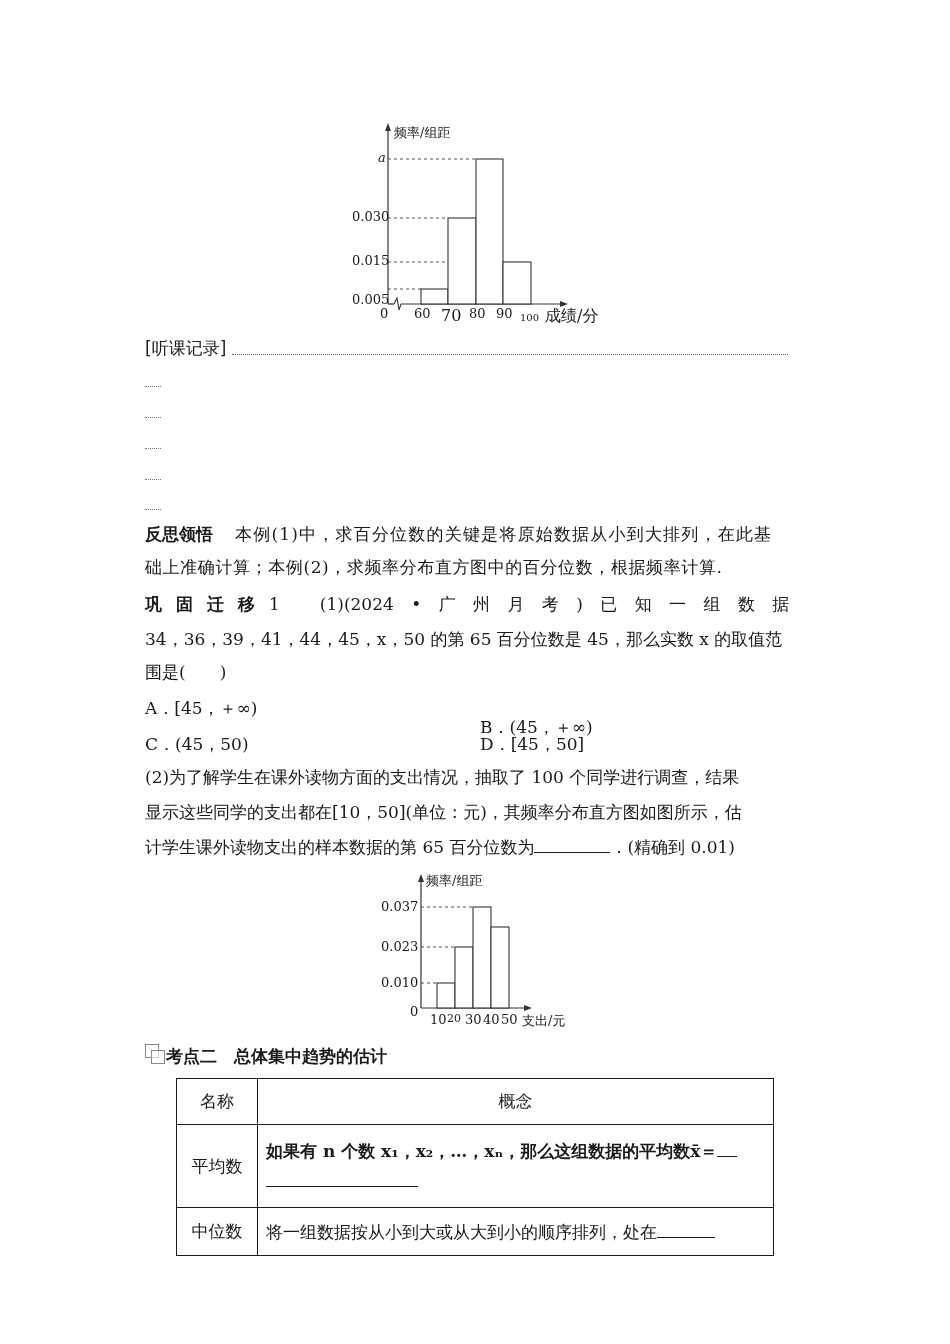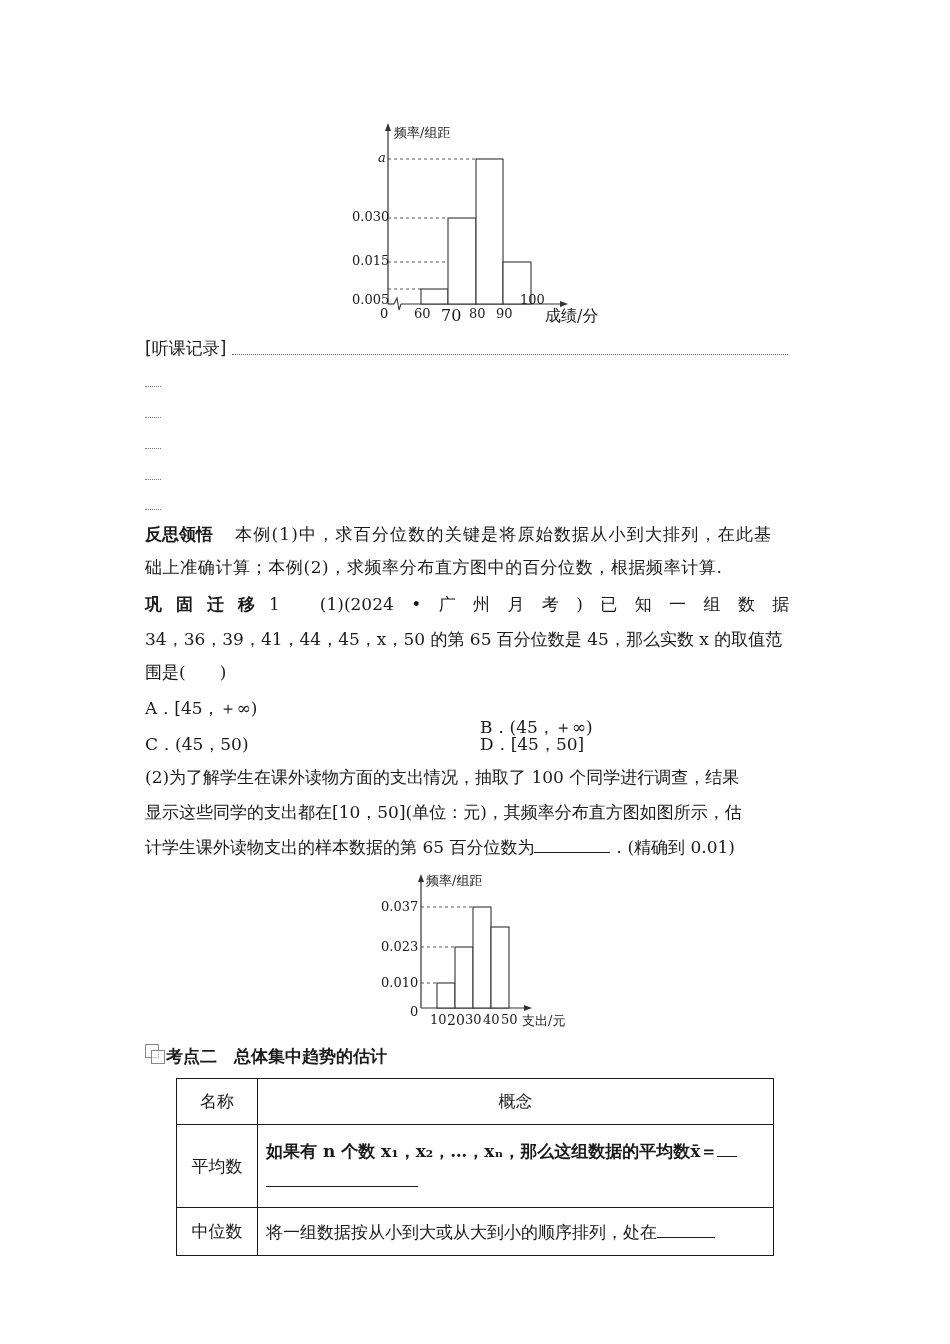--- a/index.html
+++ b/index.html
@@ -43,21 +43,21 @@
 <div class="abs" style="left:394px;top:124px;font-size:13px;">频率/组距</div>
 <div class="abs" style="left:378px;top:150px;font-size:13px;font-style:italic;">a</div>
 <div class="abs" style="left:352px;top:209px;font-size:13px;">0.030</div>
 <div class="abs" style="left:352px;top:253px;font-size:13px;">0.015</div>
 <div class="abs" style="left:352px;top:280px;font-size:13px;margin-top:12px;">0.005</div>
 <div class="abs" style="left:380px;top:306px;font-size:13px;">0</div>
 <div class="abs" style="left:414px;top:306px;font-size:13px;">60</div>
 <div class="abs" style="left:441px;top:306px;font-size:16px;">70</div>
 <div class="abs" style="left:469px;top:306px;font-size:13px;">80</div>
 <div class="abs" style="left:496px;top:306px;font-size:13px;">90</div>
-<div class="abs" style="left:520px;top:292px;font-size:13px;">100</div>
+<div class="abs" style="left:520px;top:312px;font-size:10px;">100</div>
 <div class="abs" style="left:545px;top:306px;font-size:16px;">成绩/分</div>
 
 <div class="abs" style="left:145px;top:337px;font-size:17px;font-family:'DejaVu Sans','Liberation Sans',sans-serif;">[听课记录]</div>
 <div class="abs" style="left:232px;top:354px;width:556px;border-bottom:1px dotted #666;"></div>
 <div class="dots" style="top:386px;"></div>
 <div class="dots" style="top:417px;"></div>
 <div class="dots" style="top:448px;"></div>
 <div class="dots" style="top:479px;"></div>
 <div class="dots" style="top:509px;"></div>
 
@@ -95,21 +95,21 @@
   <rect x="455" y="947" width="18" height="61" fill="#fff" stroke="#333" stroke-width="1.1"></rect>
   <rect x="473" y="907" width="18" height="101" fill="#fff" stroke="#333" stroke-width="1.1"></rect>
   <rect x="491" y="927" width="18" height="81" fill="#fff" stroke="#333" stroke-width="1.1"></rect>
 </svg>
 <div class="abs" style="left:426px;top:872px;font-size:13px;">频率/组距</div>
 <div class="abs" style="left:381px;top:899px;font-size:13px;">0.037</div>
 <div class="abs" style="left:381px;top:939px;font-size:13px;">0.023</div>
 <div class="abs" style="left:381px;top:975px;font-size:13px;">0.010</div>
 <div class="abs" style="left:410px;top:1004px;font-size:13px;">0</div>
 <div class="abs" style="left:430px;top:1012px;font-size:13px;">10</div>
-<div class="abs" style="left:447px;top:1012px;font-size:14px;">20</div>
+<div class="abs" style="left:447px;top:1012px;font-size:11px;">20</div>
 <div class="abs" style="left:465px;top:1012px;font-size:13px;">30</div>
 <div class="abs" style="left:483px;top:1012px;font-size:13px;">40</div>
 <div class="abs" style="left:501px;top:1012px;font-size:13px;">50</div>
 <div class="abs" style="left:522px;top:1012px;font-size:13px;">支出/元</div>
 
 <div class="abs" style="left:145px;top:1044px;width:22px;height:20px;">
   <div style="position:absolute;left:0;top:0;width:12px;height:12px;border:1.5px solid #888;"></div>
   <div style="position:absolute;left:6px;top:6px;width:12px;height:12px;border:1.5px solid #888;background:rgba(255,255,255,0.6);"></div>
 </div>
 <div class="abs bold" style="left:166px;top:1045px;font-size:17px;">考点二　总体集中趋势的估计</div>

